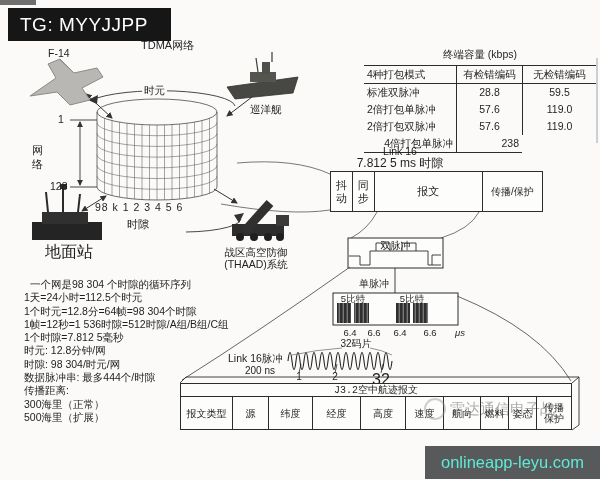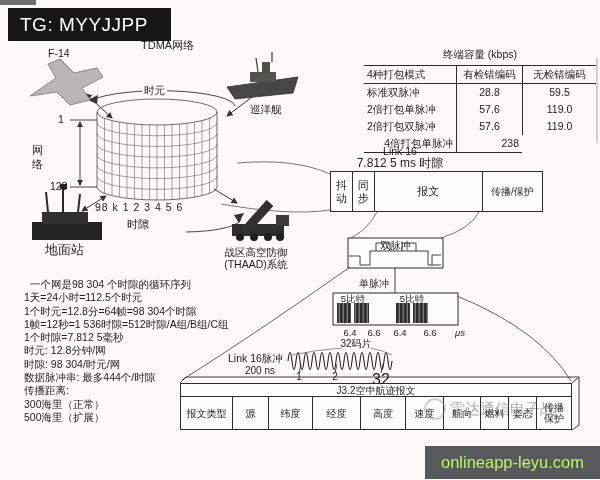--- a/index.html
+++ b/index.html
@@ -22,31 +22,31 @@
   .cap .v{border-left:1px solid #2c2c2c;}
   .cap .last{border-bottom:1.5px solid #2c2c2c;text-align:right;}
   
   .slotbar{position:absolute;left:330px;top:171px;width:213px;height:41px;border:1.3px solid #2c2c2c;
            display:flex;background:#fdfdfc;font-size:11px;}
   .slotbar .seg{border-right:1px solid #2c2c2c;display:flex;align-items:center;justify-content:center;text-align:center;}
   .slotbar .seg:last-child{border-right:none;}
   .vert{width:22px;word-break:break-all;line-height:13px;padding:0 4px;}
   
   .msg{position:absolute;left:180px;top:383px;width:392px;height:47px;border:1.2px solid #2c2c2c;background:#fdfdfc;}
-  .msg .title{height:13px;border-bottom:1px solid #2c2c2c;text-align:center;font-size:10px;line-height:13px;}
+  .msg .title{height:13px;border-bottom:1px solid #2c2c2c;text-align:center;font-size:10px;line-height:13px;font-family:Liberation Mono, monospace;}
   .msg .row{display:flex;height:32px;}
   .msg .mc{border-right:1px solid #2c2c2c;display:flex;align-items:center;justify-content:center;
            text-align:center;font-size:10px;line-height:11px;word-break:break-all;}
   .msg .mc:last-child{border-right:none;}
   
   .notes{position:absolute;left:24px;top:278px;font-size:10.5px;line-height:13.3px;white-space:nowrap;}
   .ghost{position:absolute;left:424px;top:398px;width:170px;color:#404040;opacity:.42;font-size:15px;
          display:flex;align-items:center;gap:4px;}
   .ghost .ring{width:22px;height:22px;border:2px solid #8f8f8f;border-radius:50%;flex:none;}
-  .sitebar{position:absolute;left:425px;top:446px;width:175px;height:33px;background:#58595b;color:#bef264;
+  .sitebar{position:absolute;left:425px;top:446px;width:175px;height:33px;background:#58595b;color:#5eead4;
            font-size:16.5px;display:flex;align-items:center;justify-content:center;}
   .edge-tl{position:absolute;left:0;top:0;width:36px;height:5px;background:#6f6f6f;}
   .edge-r{position:absolute;left:596px;top:58px;width:2px;height:85px;background:#cfcfcf;}
 </style>
 </head>
 <body>
 
 <div class="stage">
 
   <svg class="layer">
@@ -193,21 +193,21 @@
   </svg>
 
   <div class="edge-tl"></div>
   <div class="edge-r"></div>
 
   <div class="banner">TG: MYYJJPP</div>
 
   <div class="lbl" style="left:141px;top:39px;font-size:11px;">TDMA网络</div>
   <div class="lbl" style="left:48px;top:47px;font-size:10.5px;">F-14</div>
   <div class="lbl" style="left:250px;top:103px;font-size:10.5px;">巡洋舰</div>
-  <div class="lbl" style="left:45px;top:243px;font-size:13px;">地面站</div>
+  <div class="lbl" style="left:45px;top:243px;font-size:16px;">地面站</div>
   <div class="lbl c" style="left:210px;top:246px;width:92px;font-size:10.5px;">战区高空防御</div>
   <div class="lbl c" style="left:210px;top:258px;width:92px;font-size:10.5px;">(THAAD)系统</div>
 
   <div class="lbl" style="left:142px;top:84px;font-size:10.5px;background:#fbfaf8;padding:0 2px;">时元</div>
   <div class="lbl" style="left:58px;top:113px;font-size:10.5px;">1</div>
   <div class="lbl" style="left:32px;top:143px;width:14px;font-size:11px;word-break:break-all;white-space:normal;line-height:14px;">网络</div>
   <div class="lbl" style="left:50px;top:180px;font-size:10.5px;">128</div>
   <div class="lbl" style="left:95px;top:201px;font-size:10.5px;letter-spacing:1px;">98 k  1 2 3 4 5 6</div>
   <div class="lbl" style="left:127px;top:218px;font-size:11px;">时隙</div>
 

